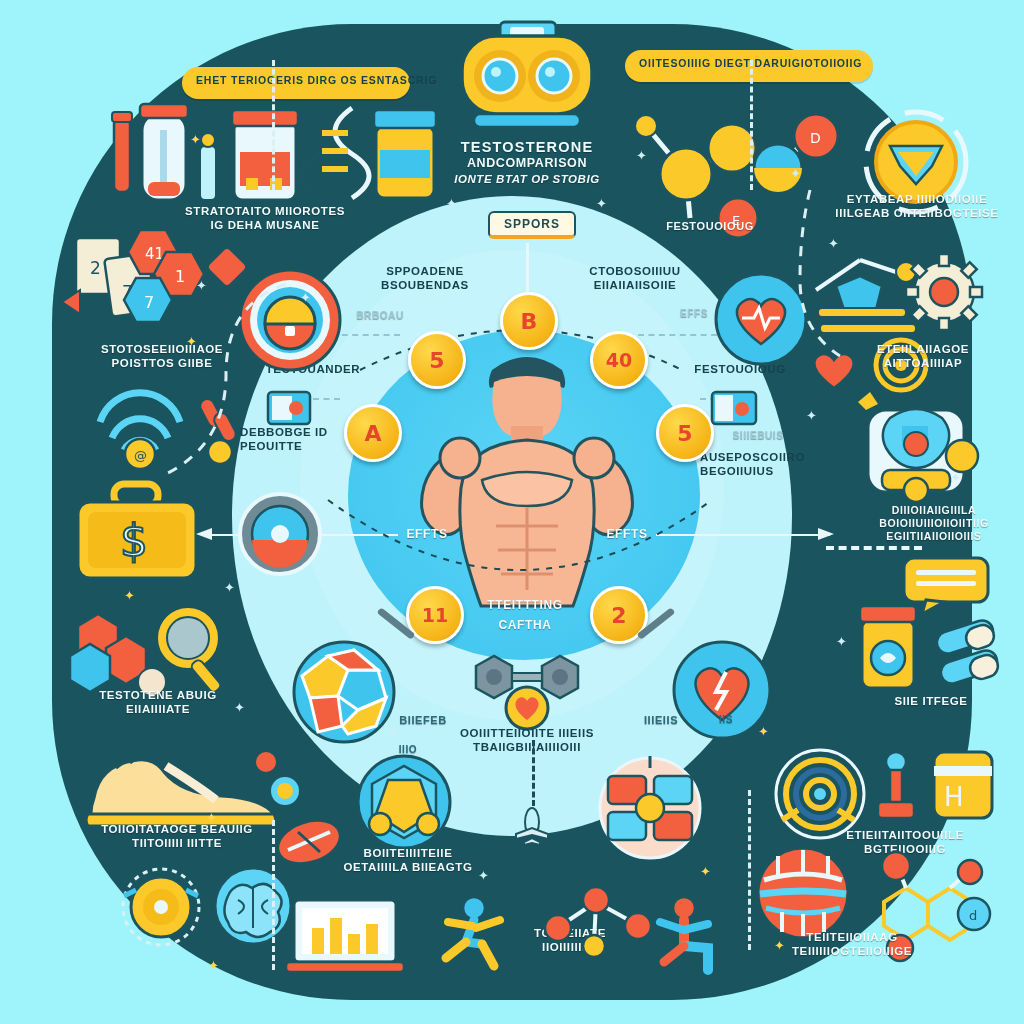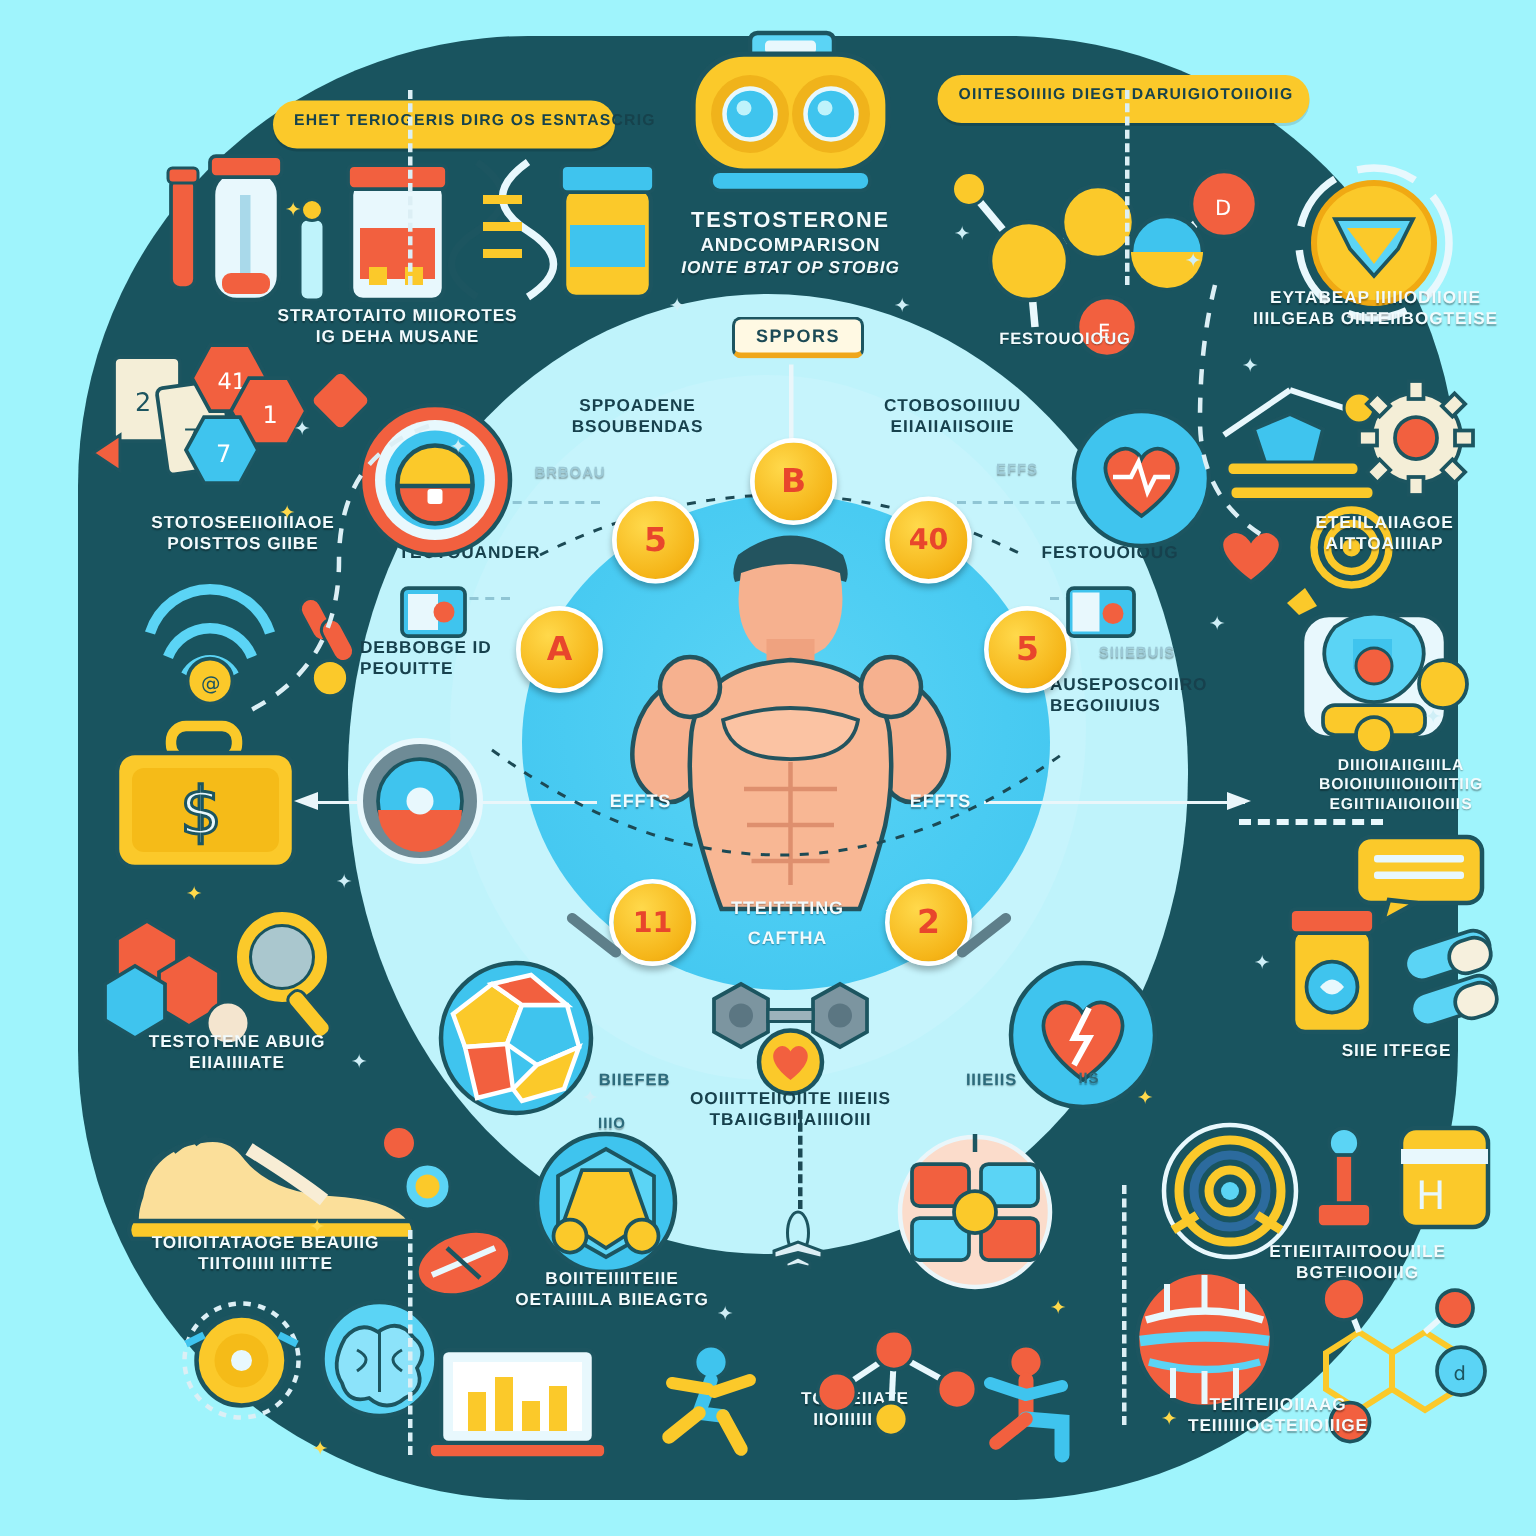--- a/index.html
+++ b/index.html
@@ -165,21 +165,21 @@
 
     <circle cx="88" cy="128" r="20" fill="#F6B18F" stroke="#23545F" stroke-width="3"></circle>
     <circle cx="222" cy="128" r="20" fill="#F6B18F" stroke="#23545F" stroke-width="3"></circle>
   </svg>
 
   <div class="cap dark" style="left:360px;top:264px;width:130px;">SPPOADENE
 BSOUBENDAS</div>
   <div class="cap dark" style="left:560px;top:264px;width:150px;">CTOBOSOIIIUU
 EIIAIIAIISOIIE</div>
   <div class="cap faint" style="left:340px;top:310px;width:80px;">BRBOAU</div>
-  <div class="cap faint" style="left:648px;top:308px;width:60px;">EFFS</div>
+  <div class="cap faint" style="left:648px;top:308px;width:60px;text-align:right;">EFFS</div>
 
   <div class="cap dark" style="left:248px;top:362px;width:130px;">TECTOUANDER</div>
   <div class="cap dark l" style="left:240px;top:425px;width:120px;text-align:left;">DEBBOBGE ID
 PEOUITTE</div>
   <div class="cap dark" style="left:680px;top:362px;width:120px;">FESTOUOIOUG</div>
   <div class="cap faint" style="left:718px;top:430px;width:80px;">SIIIEBUIS</div>
   <div class="cap dark l" style="left:700px;top:450px;width:130px;text-align:left;">AUSEPOSCOIIRO
 BEGOIIUIUS</div>
 
   <div class="solid-h" style="left:336px;top:534px;width:62px;"></div>

